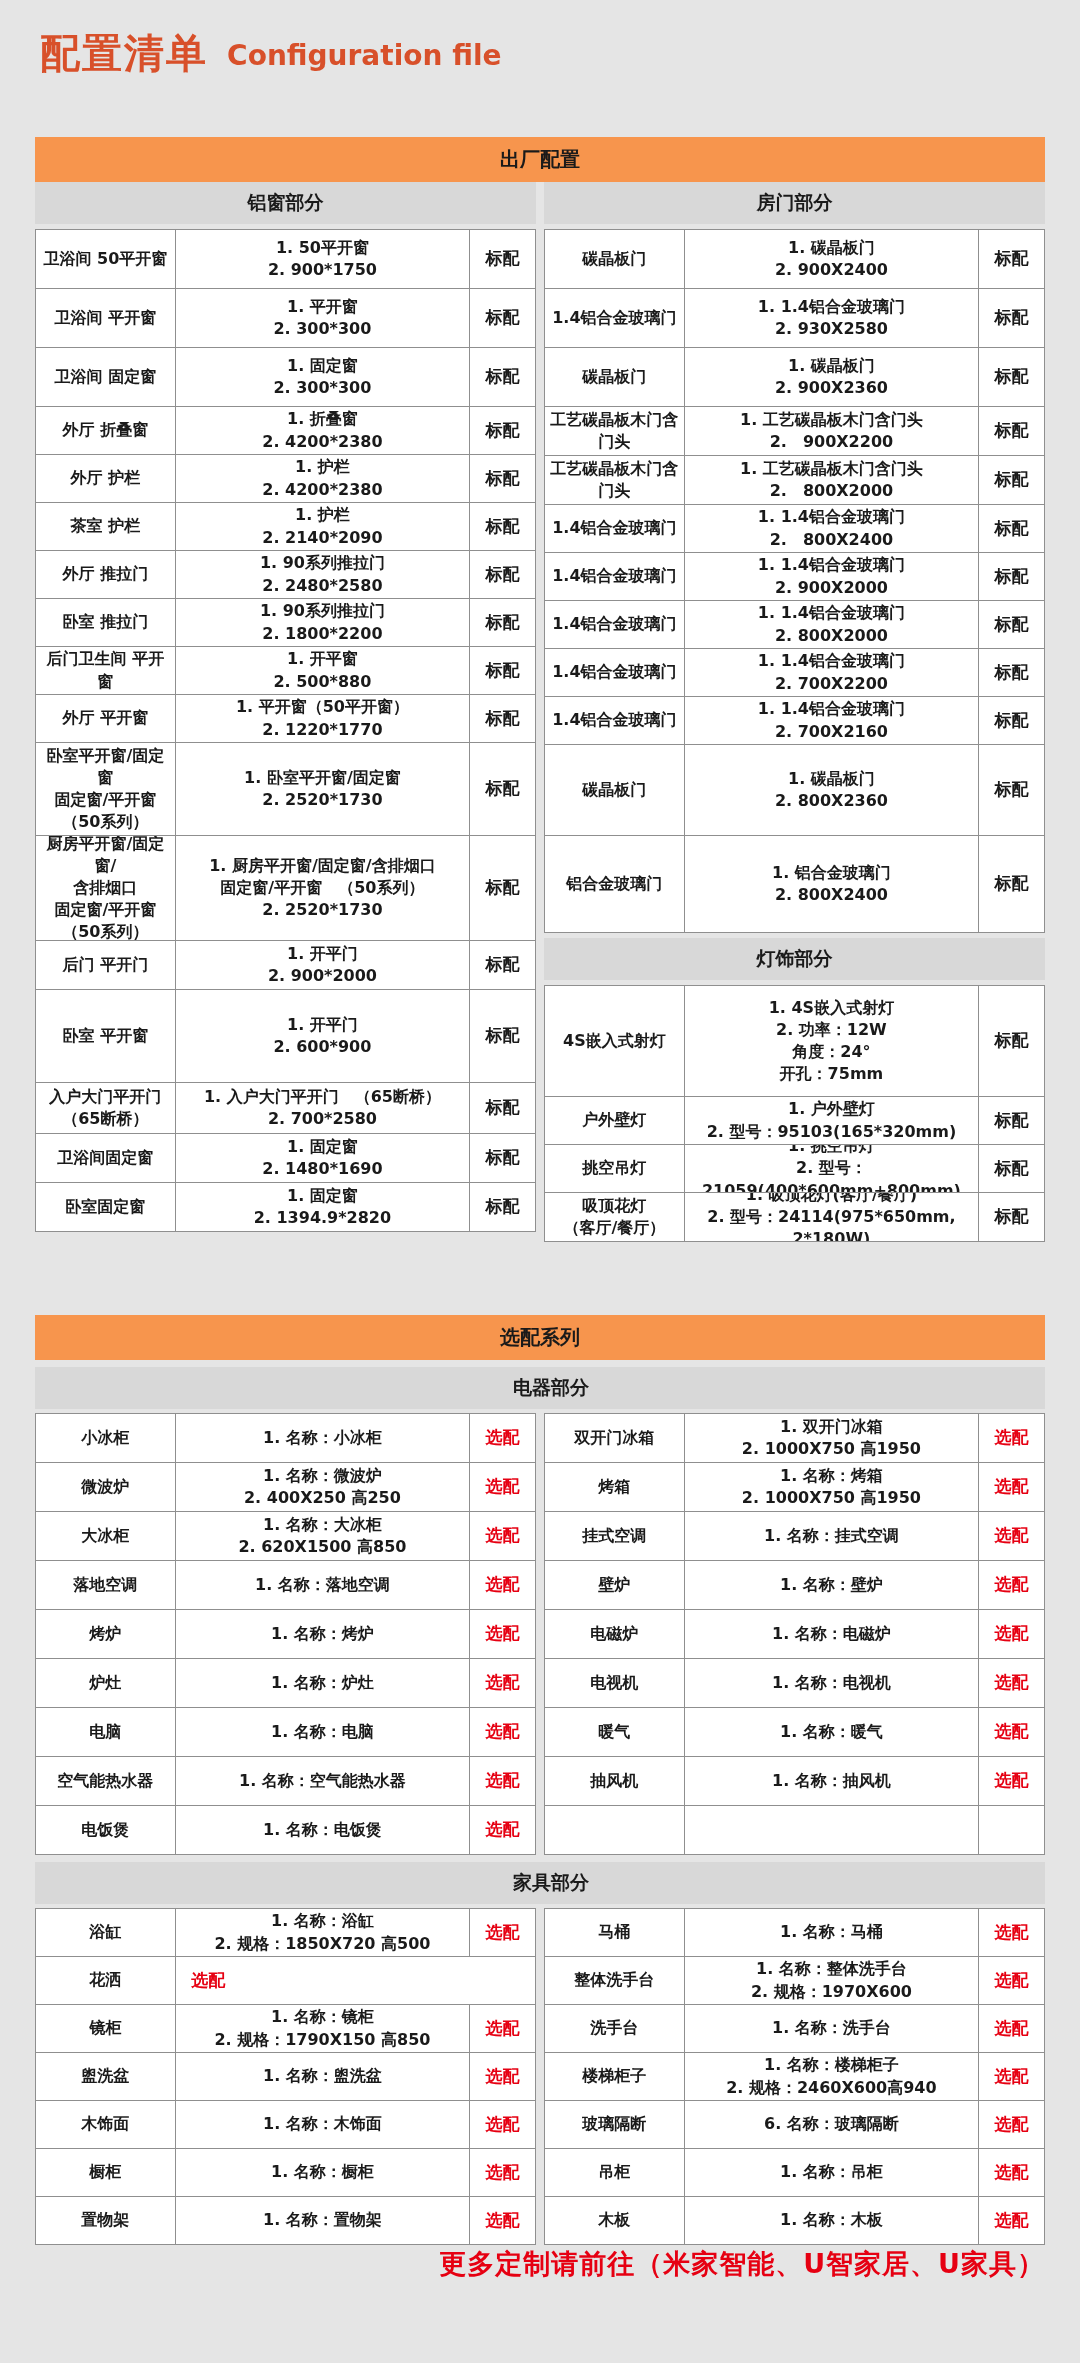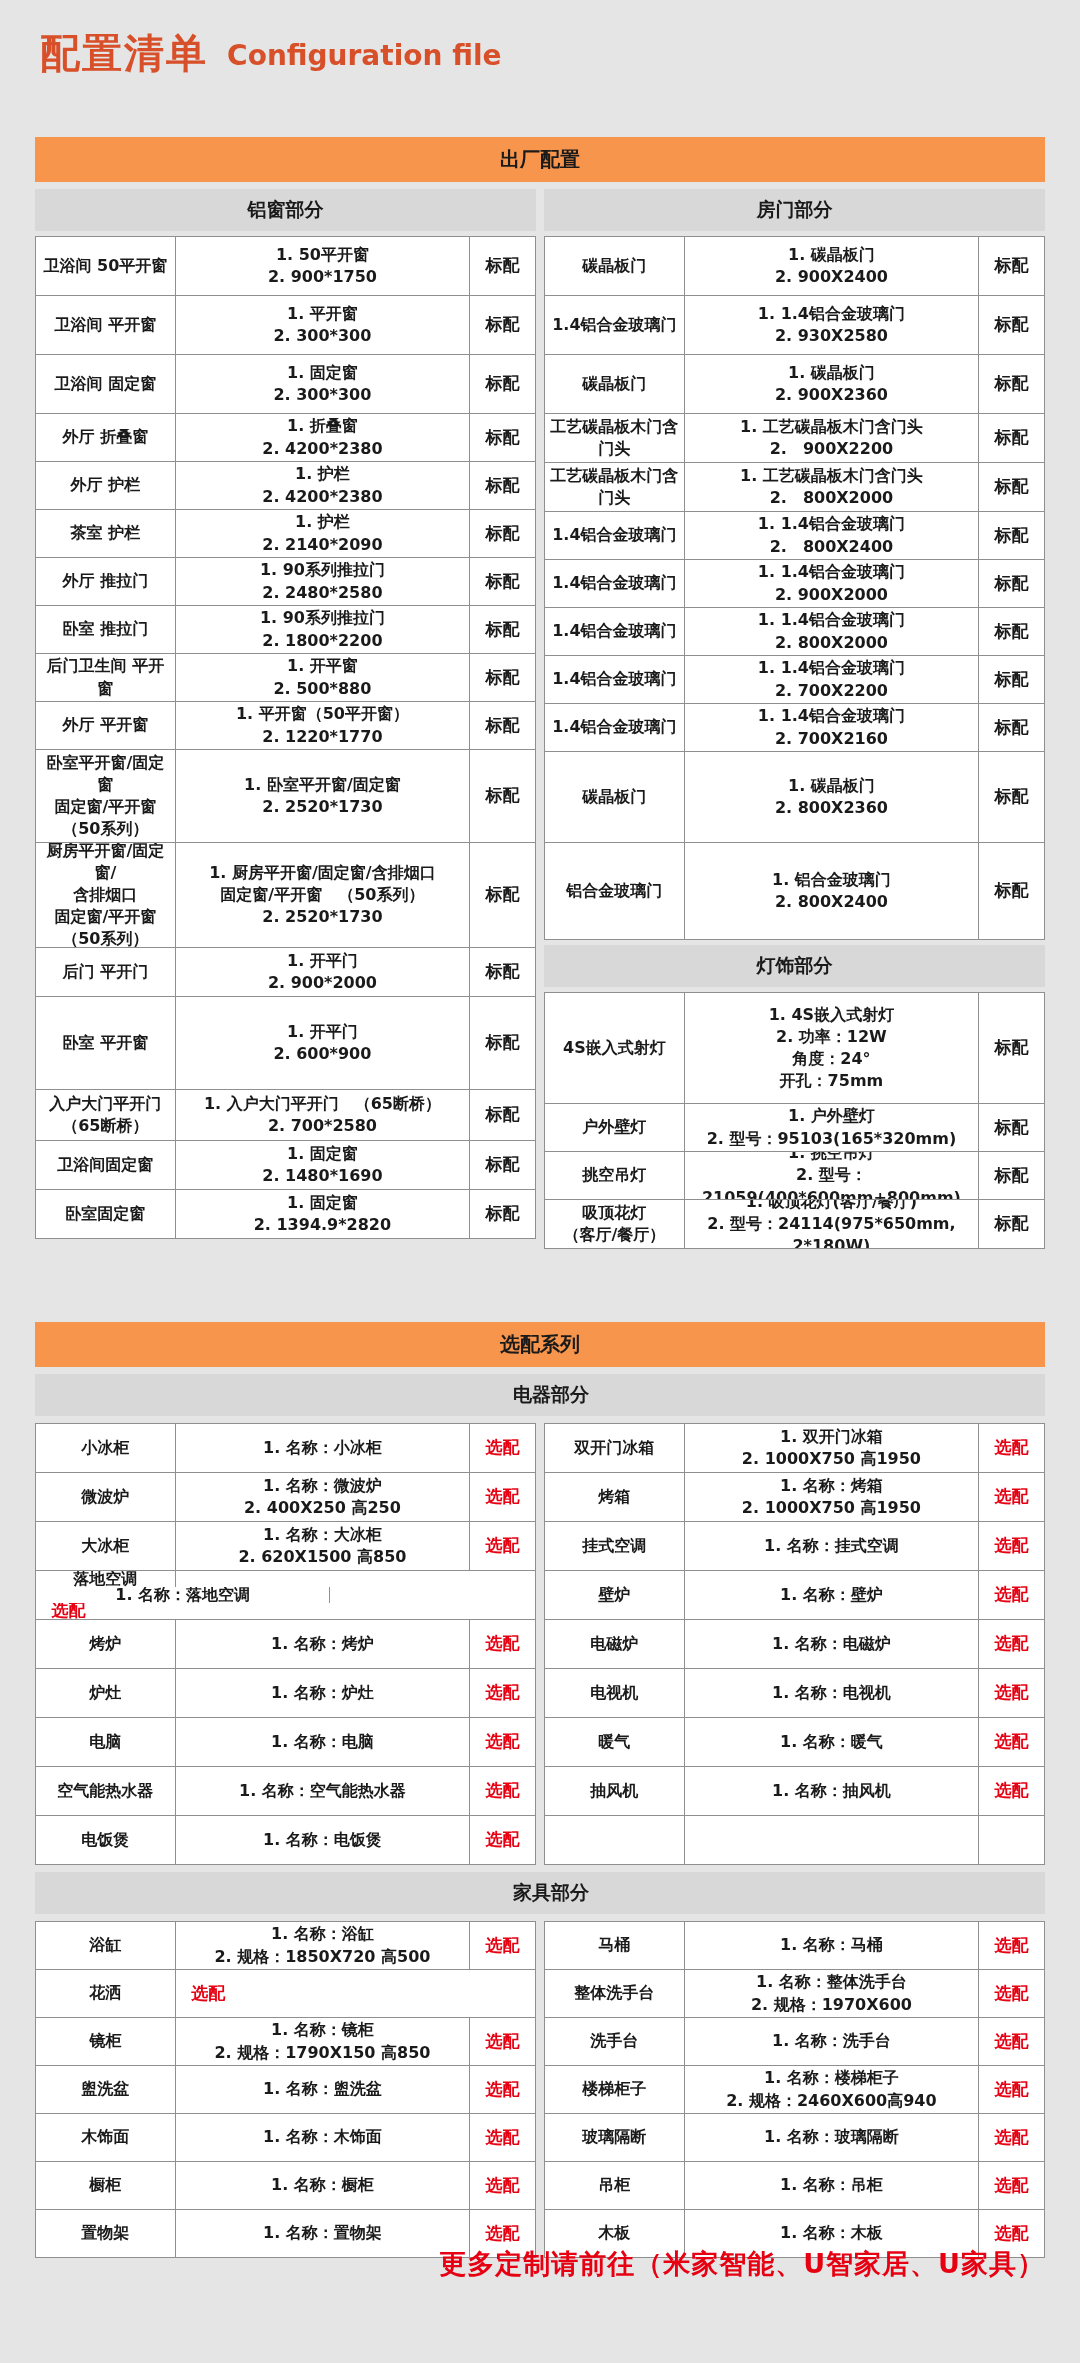--- a/index.html
+++ b/index.html
@@ -6,21 +6,21 @@
   .page{position:relative;width:1080px;height:2363px;background:#e5e5e5;
         font-family:"DejaVu Sans","Liberation Sans",sans-serif;color:#1a1a1a;overflow:hidden;}
   .title-wrap{padding:26px 0 0 40px;height:48px;}
   .title-zh{display:inline-block;font-size:40px;font-weight:bold;color:#d8502a;letter-spacing:2px;vertical-align:baseline;}
   .title-en{display:inline-block;font-size:28px;font-weight:bold;color:#d8502a;margin-left:14px;vertical-align:2px;}
   .tbl{margin:0 35px;width:1010px;}
   .tbl.first{margin-top:63px;}
   .tbl.second{margin-top:73px;}
   .hdr{height:45px;background:#f7954d;display:flex;align-items:center;justify-content:center;
        font-size:20px;font-weight:bold;color:#1a1a1a;}
-  .halves{display:flex;gap:8px;margin-top:7px;align-items:flex-start;}
+  .halves{display:flex;gap:8px;align-items:flex-start;}
   .half{flex:1;min-width:0;}
   .subheader{height:42px;background:#d8d8d8;display:flex;align-items:center;justify-content:center;
              font-weight:bold;font-size:19px;margin-bottom:5px;}
   .subheader.mid{margin-top:5px;}
   .subheader.full{margin-top:7px;margin-bottom:4px;padding-left:22px;}
   .rows{border:1px solid #8f8f8f;background:#fff;}
   .trow{display:flex;border-bottom:1px solid #8f8f8f;min-height:47px;}
   .trow:last-child{border-bottom:none;}
   .cell{display:flex;align-items:center;justify-content:center;text-align:center;
         white-space:pre-line;font-weight:bold;font-size:16px;line-height:1.38;
@@ -286,21 +286,21 @@
               <div class="cell cell-desc">1. 名称：微波炉
 2. 400X250 高250</div>
               <div class="cell cell-badge badge-opt">选配</div>
             </div>
             <div class="trow" style="height: 48px;">
               <div class="cell cell-name">大冰柜</div>
               <div class="cell cell-desc">1. 名称：大冰柜
 2. 620X1500 高850</div>
               <div class="cell cell-badge badge-opt">选配</div>
             </div>
-            <div class="trow" style="height: 48px; flex-direction: column;">
+            <div class="trow" style="height: 48px;">
               <div class="cell cell-name">落地空调</div>
               <div class="cell cell-desc">1. 名称：落地空调</div>
               <div class="cell cell-badge badge-opt">选配</div>
             </div>
             <div class="trow" style="height: 48px;">
               <div class="cell cell-name">烤炉</div>
               <div class="cell cell-desc">1. 名称：烤炉</div>
               <div class="cell cell-badge badge-opt">选配</div>
             </div>
             <div class="trow" style="height: 48px;">
@@ -439,21 +439,21 @@
               <div class="cell cell-badge badge-opt">选配</div>
             </div>
             <div class="trow" style="height: 47px;">
               <div class="cell cell-name">楼梯柜子</div>
               <div class="cell cell-desc">1. 名称：楼梯柜子
 2. 规格：2460X600高940</div>
               <div class="cell cell-badge badge-opt">选配</div>
             </div>
             <div class="trow" style="height: 47px;">
               <div class="cell cell-name">玻璃隔断</div>
-              <div class="cell cell-desc">1. 名称：玻璃隔断</div>
+              <div class="cell cell-desc">6. 名称：玻璃隔断</div>
               <div class="cell cell-badge badge-opt">选配</div>
             </div>
             <div class="trow" style="height: 47px;">
               <div class="cell cell-name">吊柜</div>
               <div class="cell cell-desc">1. 名称：吊柜</div>
               <div class="cell cell-badge badge-opt">选配</div>
             </div>
             <div class="trow" style="height: 47px;">
               <div class="cell cell-name">木板</div>
               <div class="cell cell-desc">1. 名称：木板</div>

